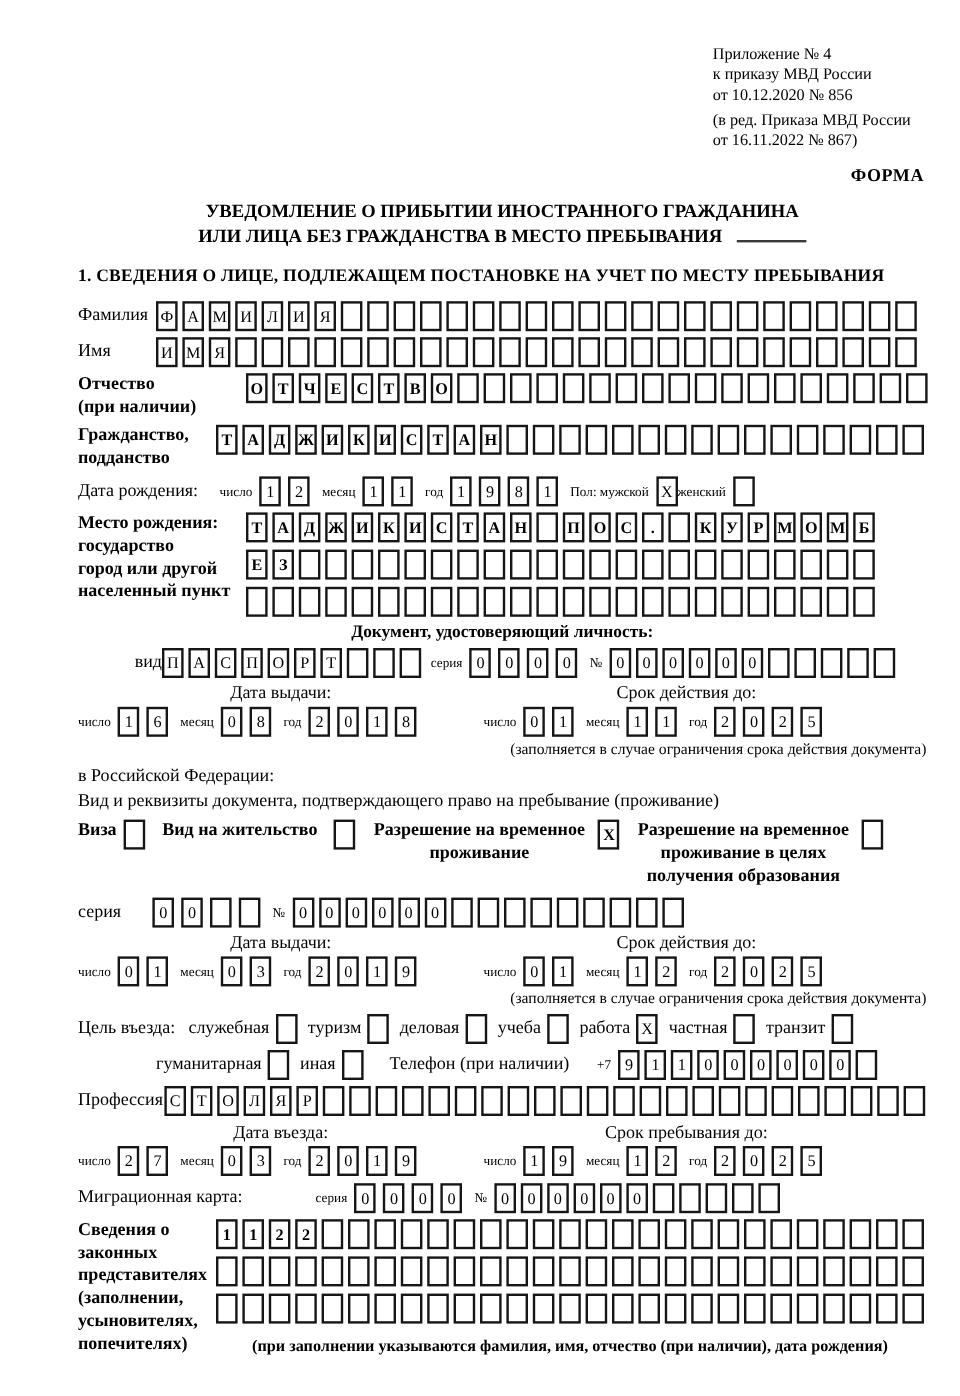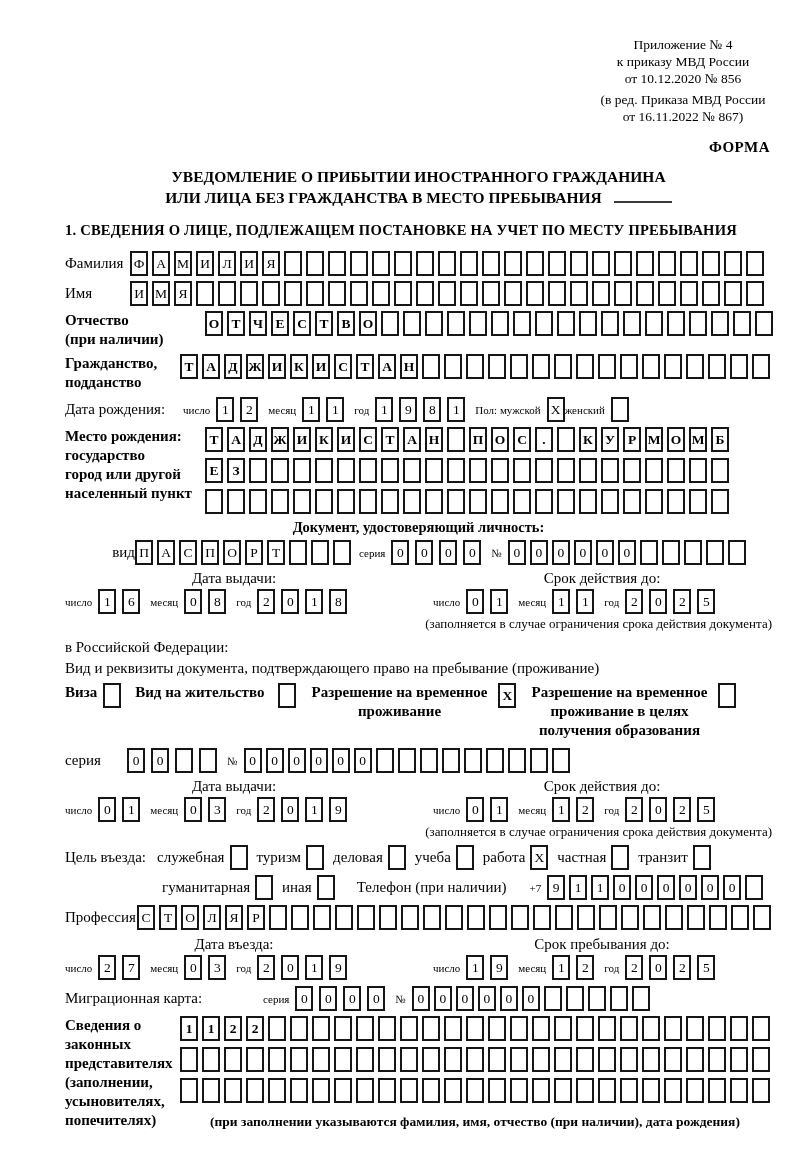--- a/index.html
+++ b/index.html
@@ -2,21 +2,21 @@
 <html><head>
 <meta charset="utf-8">
 <style>
   html,body{margin:0;padding:0;background:#fff;}
   body{
     width:800px;min-height:1163px;box-sizing:border-box;
     padding:36px 28px 10px 65px;
     font-family:"Liberation Serif", serif;color:#000;
   }
   
-  .hdr{width:178px;margin-left:auto;font-size:13.5px;line-height:17px;text-align:center;}
+  .hdr{width:178px;margin-left:auto;font-size:13.5px;line-height:17px;}
   .rev{margin-top:4px;}
   .forma{text-align:right;font-weight:bold;font-size:15px;margin:14px 2px 10px 0;letter-spacing:.5px;}
   
   .title{text-align:center;font-weight:bold;font-size:15.5px;line-height:21px;margin-bottom:14px;}
   .blank{display:inline-block;width:58px;height:13px;border-bottom:2.5px solid #3a3a3a;margin-left:12px;}
   .sec{font-weight:bold;font-size:14.6px;letter-spacing:.2px;margin-bottom:12px;white-space:nowrap;}
   
   .frow{display:flex;align-items:center;margin-bottom:5px;}
   .frow.top{align-items:flex-start;font-weight:bold;}
   .lbl{font-size:15px;flex:none;}
@@ -26,21 +26,21 @@
   .cell{
     box-sizing:border-box;width:18px;height:25px;flex:none;background:#fff;
     border:2px solid #161616;display:inline-flex;align-items:center;justify-content:center;
     font-size:13.5px;font-family:"Liberation Serif",serif;
   }
   .dg{gap:6px;margin-right:10px;}
   .dlbl{font-size:11px;margin-right:6px;flex:none;white-space:nowrap;}
   .ml8{margin-left:8px;} .ml20{} .ml48{margin-left:48px;}
   .col{display:flex;flex-direction:column;gap:6px;}
   .center-b{text-align:center;font-weight:bold;font-size:14.5px;margin:1px 0 4px;}
-  .two-col{display:flex;gap:30px;margin-bottom:2px;}
+  .two-col{display:flex;margin-bottom:2px;}
   .half{flex:none;width:338px;}
   .dhead{text-align:center;font-size:15px;line-height:17px;margin-bottom:2px;}
   .drow{display:flex;align-items:center;}
   .note{text-align:right;font-size:13px;line-height:15px;margin:2px 0 6px;}
   .intro{font-size:15px;line-height:21px;margin-bottom:4px;}
   .opts{margin-bottom:8px;}
   .olbl{font-size:15px;flex:none;line-height:19px;}
   .wrapc{max-width:178px;text-align:center;}
   .gap10{margin-left:10px;} .gap14{margin-left:14px;} .gap6{margin-left:6px;}
   .plbl{font-size:15px;margin-left:9px;margin-right:5px;flex:none;white-space:nowrap;}
@@ -515,21 +515,21 @@
   <span class="plbl">учеба</span>
   <span class="cell"></span>
   <span class="plbl">работа</span>
   <span class="cell">X</span>
   <span class="plbl">частная</span>
   <span class="cell"></span>
   <span class="plbl">транзит</span>
   <span class="cell"></span>
 </div>
 
-<div class="frow" style="margin-left:97px;">
+<div class="frow" style="margin-left:65px;">
   <span class="plbl first">гуманитарная</span>
   <span class="cell"></span>
   <span class="plbl">иная</span>
   <span class="cell"></span>
   <span class="plbl" style="margin-left:22px">Телефон (при наличии)</span>
   <span class="dlbl" style="margin-left:18px">+7</span>
   <span class="cells">
       <span class="cell">9</span>
       <span class="cell">1</span>
       <span class="cell">1</span>

